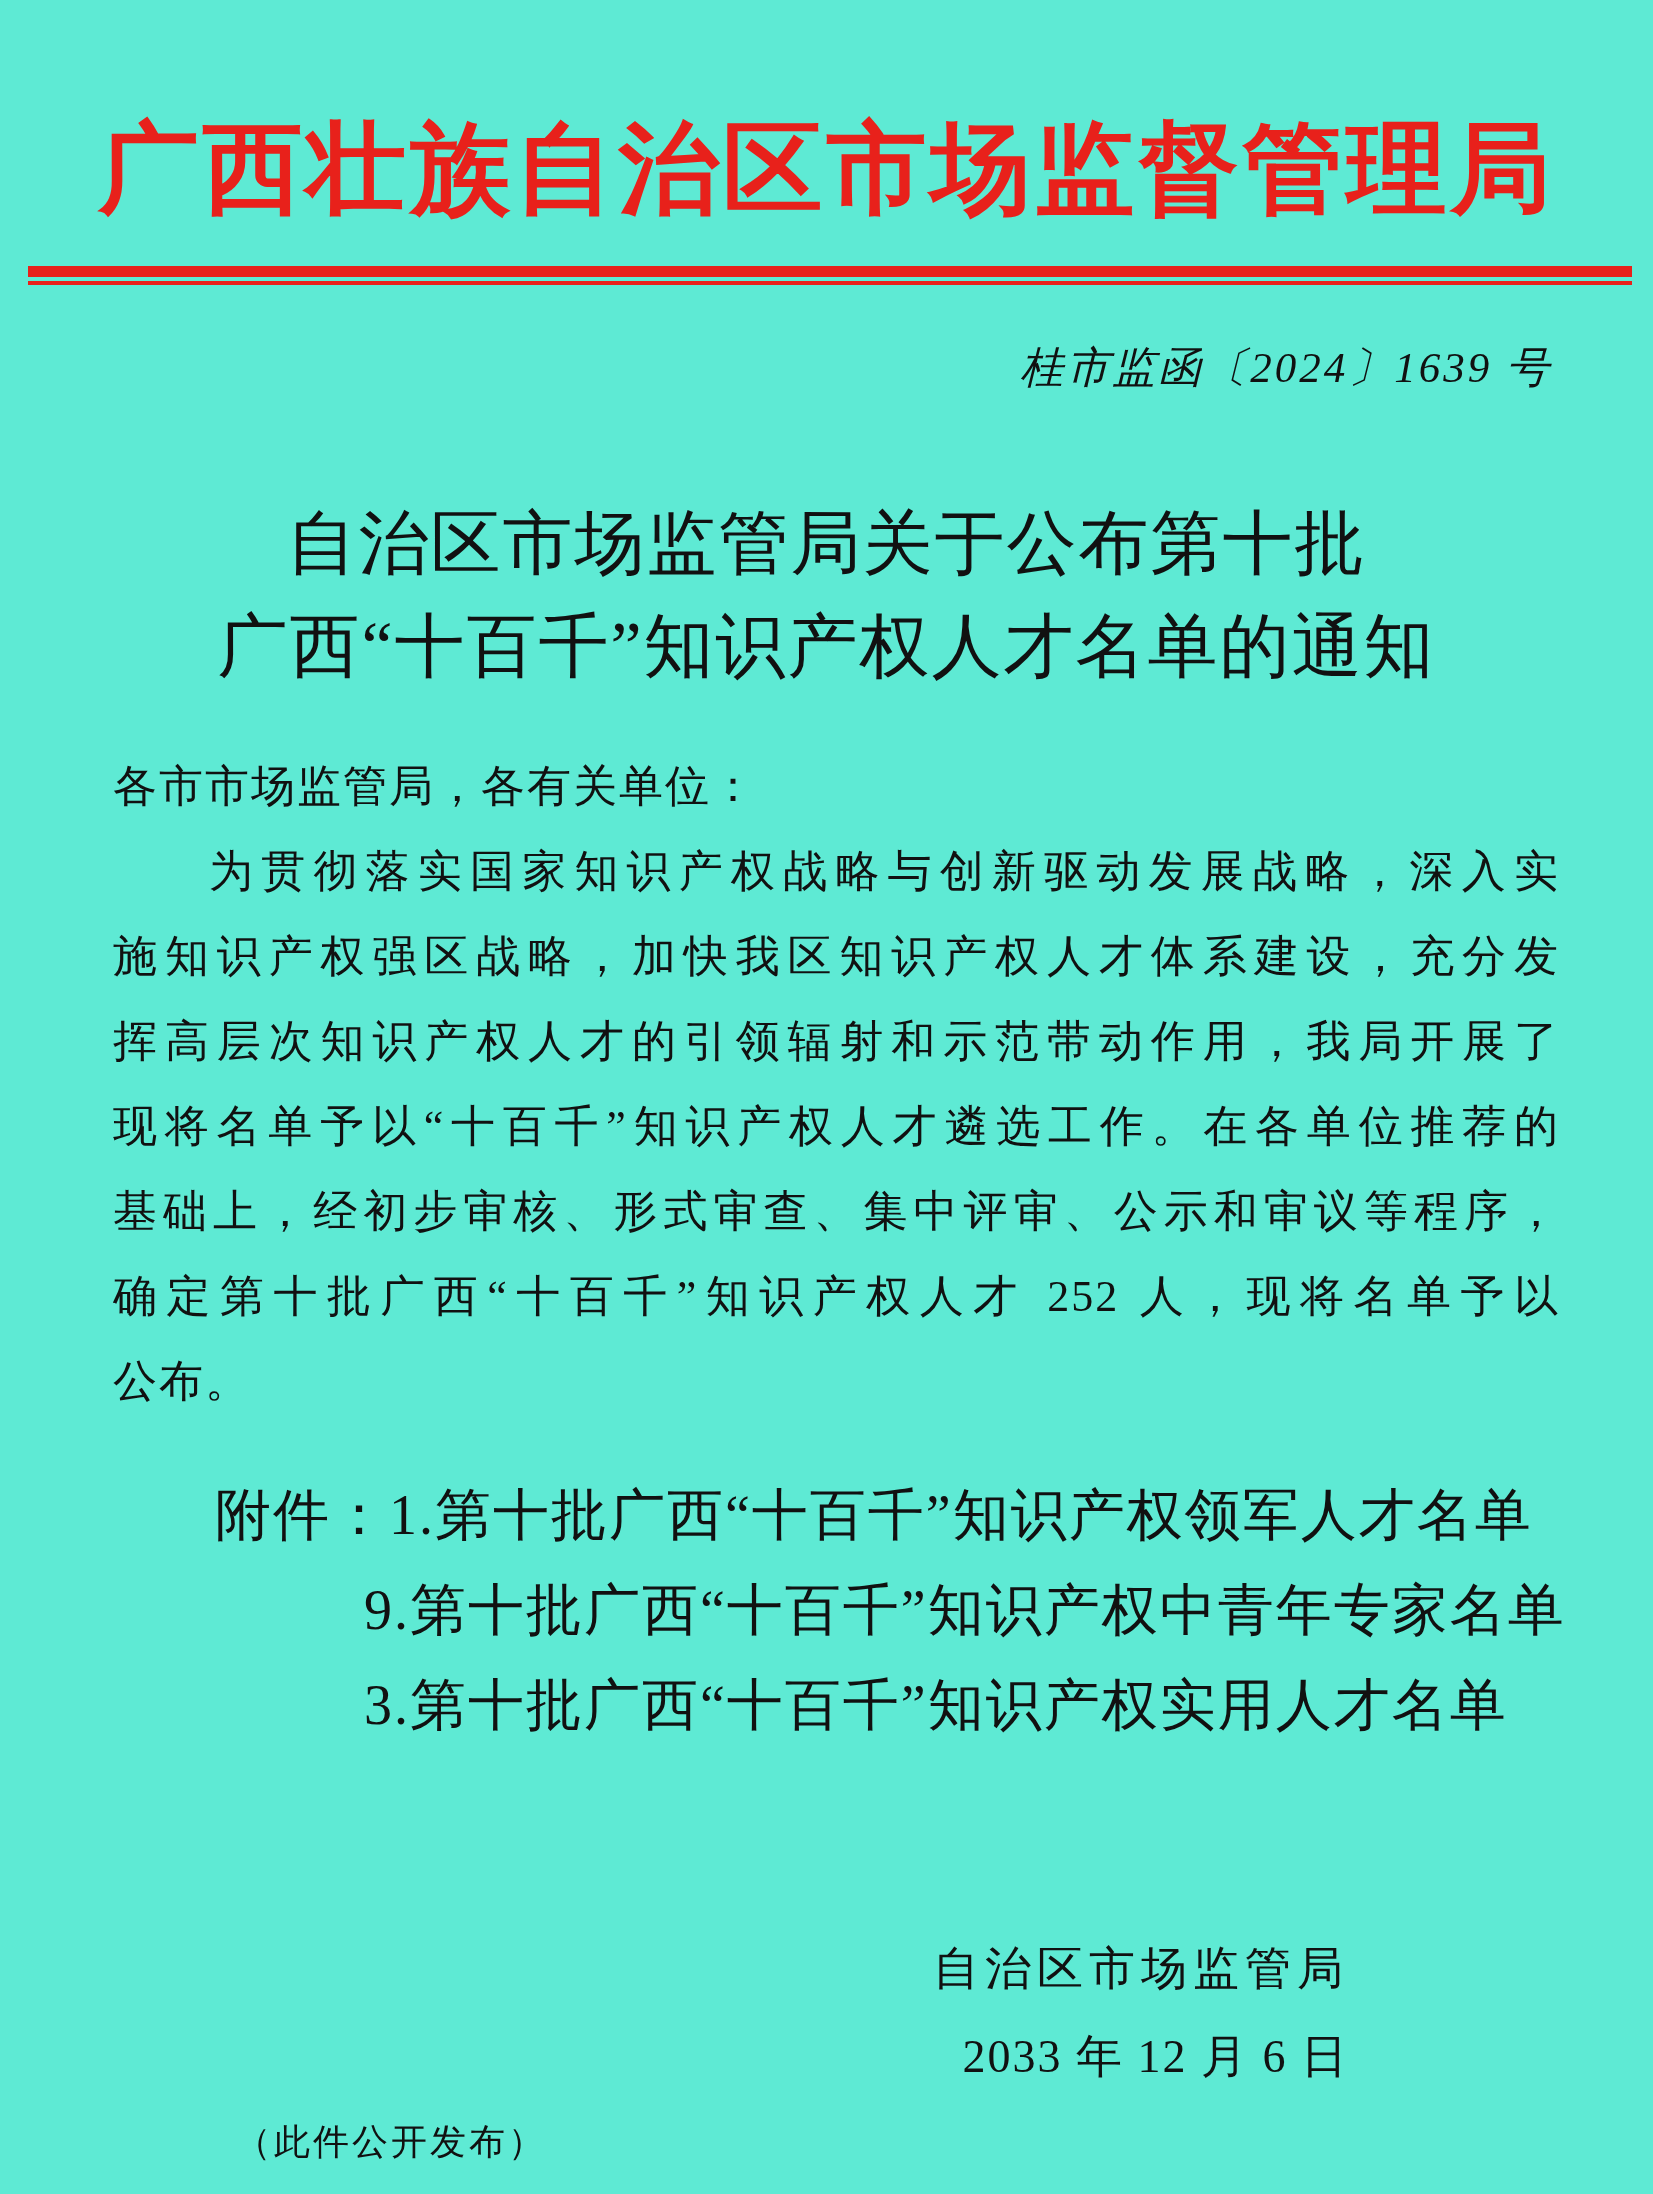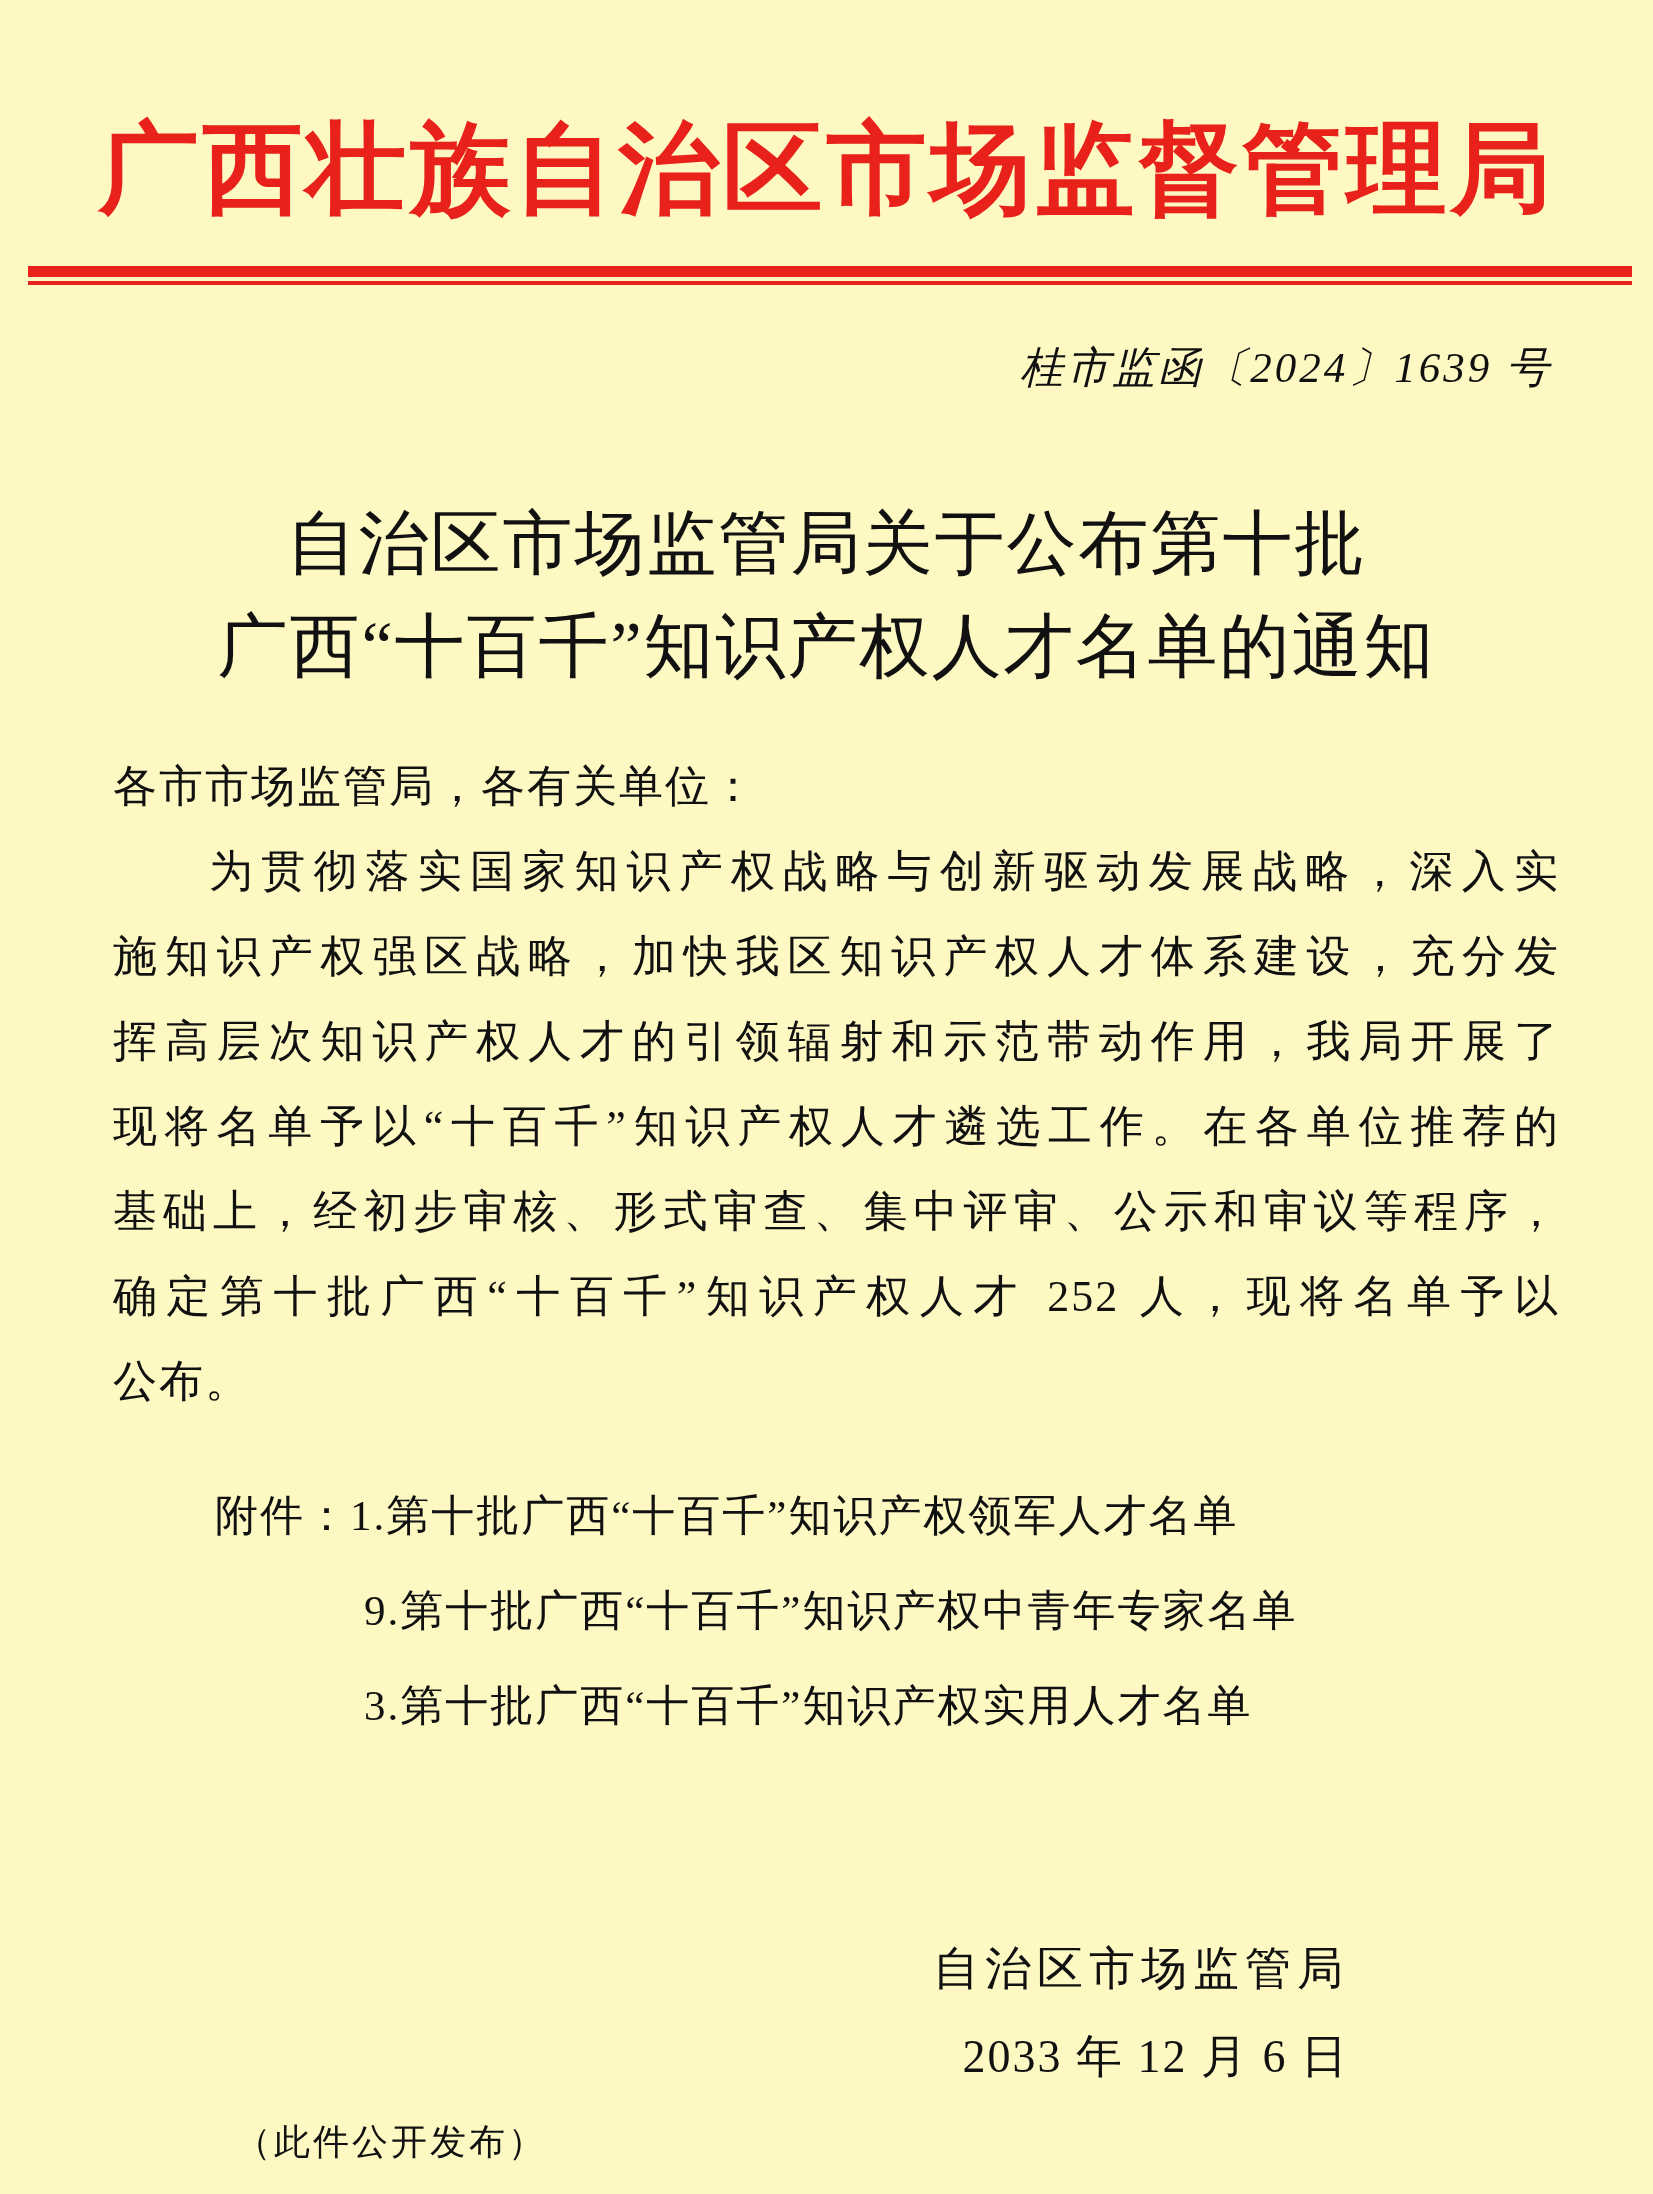--- a/index.html
+++ b/index.html
@@ -1,19 +1,19 @@
 <!DOCTYPE html>
 <html><head>
 <meta charset="utf-8">
 <style>
   html,body{margin:0;padding:0;background:#ffffff;}
   .page{
     position:relative;
     width:1653px;height:2194px;
-    background:#fef9c3;
+    background:#5eead4;
     overflow:hidden;
     font-family:"Liberation Serif","DejaVu Serif",serif;
     color:#111111;
   }
   
   .agency{
     position:absolute;top:100px;left:0;right:0;
     text-align:center;
     font-size:100px;line-height:140px;
     font-weight:bold;
@@ -55,21 +55,21 @@
   .body-line{white-space:normal;}
   .fill{
     text-align:justify;
     text-align-last:justify;
     text-justify:inter-character;
   }
   .indent{text-indent:96px;}
   
   .attachments{
     position:absolute;top:1468px;left:113px;width:1447px;
-    font-size:43px;line-height:95px;
+    font-size:56px;line-height:95px;
     letter-spacing:2px;
   }
   .att-line1{margin-left:102px;white-space:nowrap;}
   .att-line{margin-left:251px;white-space:nowrap;}
   
   .sig-block{
     position:absolute;top:1925px;left:0;right:304px;
     text-align:right;
     font-size:46px;line-height:88px;padding-left:28px;
   }

